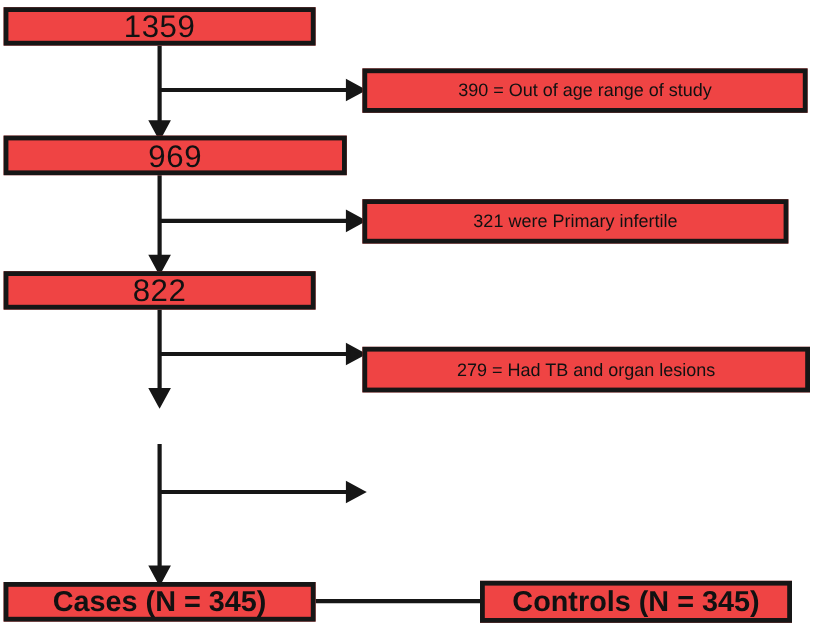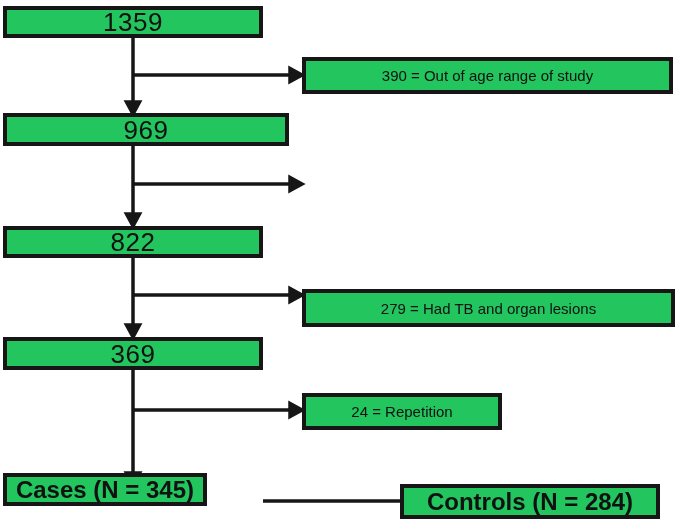--- a/index.html
+++ b/index.html
@@ -20,21 +20,21 @@
     position: absolute;
     left: 0;
     top: 0;
     width: 680px;
     height: 526px;
   }
   .box {
     position: absolute;
     box-sizing: border-box;
     border: 4px solid #161616;
-    background: #22c55e;
+    background: #ef4444;
     display: flex;
     align-items: center;
     justify-content: center;
     white-space: nowrap;
     line-height: 1;
   }
   .main-label {
     font-size: 26px;
     font-weight: 400;
     letter-spacing: 0.5px;
@@ -45,21 +45,21 @@
   }
   .outcome-label {
     font-size: 24px;
     font-weight: 700;
   }
   
   .b-main1 { left: 3px;   top: 6px;   width: 260px; height: 32px; }
   .b-main2 { left: 3px;   top: 113px; width: 286px; height: 33px; }
   .b-main3 { left: 3px;   top: 226px; width: 260px; height: 32px; }
   .b-main4 { left: 3px;   top: 337px; width: 260px; height: 33px; }
-  .b-cases { left: 3px;   top: 473px; width: 204px; height: 33px; }
+  .b-cases { left: 3px;   top: 485px; width: 260px; height: 33px; }
   
   .b-side1 { left: 302px; top: 57px;  width: 371px; height: 37px; }
   .b-side2 { left: 302px; top: 166px; width: 355px; height: 37px; }
   .b-side3 { left: 302px; top: 289px; width: 373px; height: 38px; }
   .b-side4 { left: 302px; top: 393px; width: 200px; height: 37px; }
   .b-controls { left: 400px; top: 484px; width: 260px; height: 35px; }
 </style>
 </head>
 <body>
 
@@ -86,22 +86,21 @@
       <line x1="133" y1="410" x2="291" y2="410"></line>
       <polygon points="302,410 290,403.5 290,416.5"></polygon>
 
       <line x1="263" y1="501" x2="400" y2="501"></line>
     </g>
   </svg>
 
   <div class="box b-main1 main-label">1359</div>
   <div class="box b-main2 main-label">969</div>
   <div class="box b-main3 main-label">822</div>
-  <div class="box b-main4 main-label">369</div>
 
   <div class="box b-side1 side-label">390 = Out of age range of study</div>
+  <div class="box b-side2 side-label">321 were Primary infertile</div>
   <div class="box b-side3 side-label">279 = Had TB and organ lesions</div>
-  <div class="box b-side4 side-label">24 = Repetition</div>
 
   <div class="box b-cases outcome-label">Cases (N = 345)</div>
-  <div class="box b-controls outcome-label">Controls (N = 284)</div>
+  <div class="box b-controls outcome-label">Controls (N = 345)</div>
 
 </div>
 
 </body></html>

